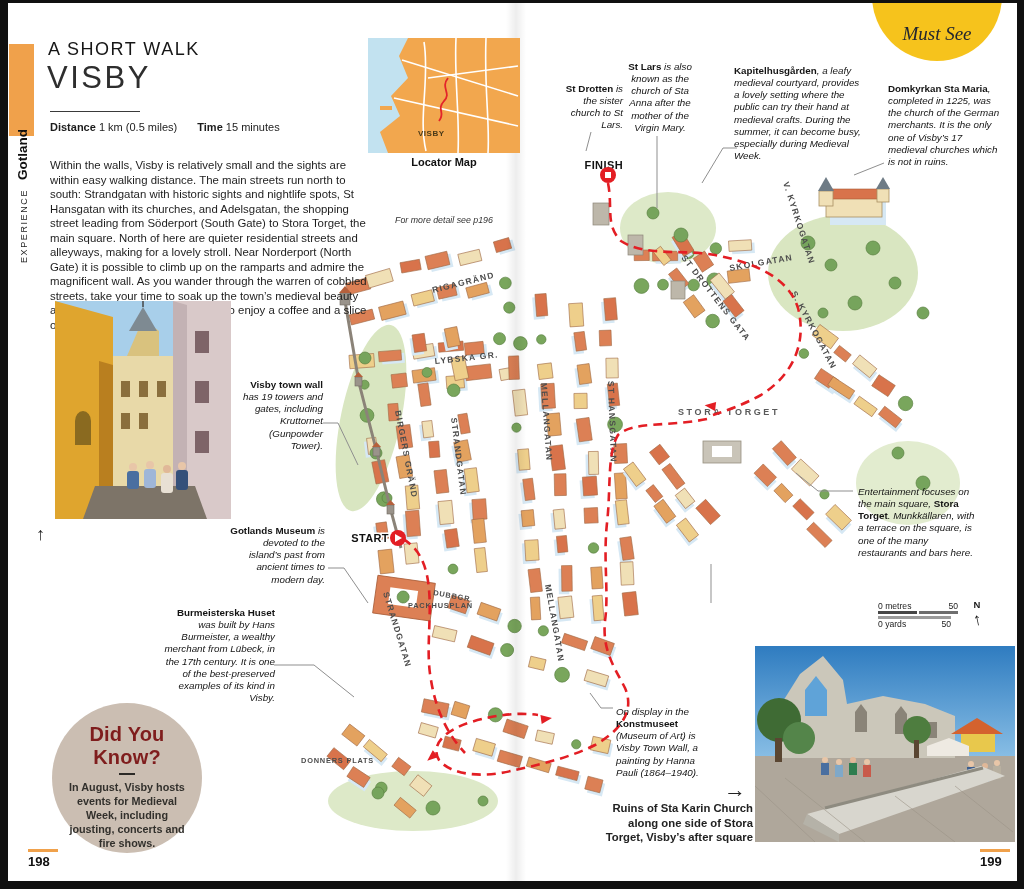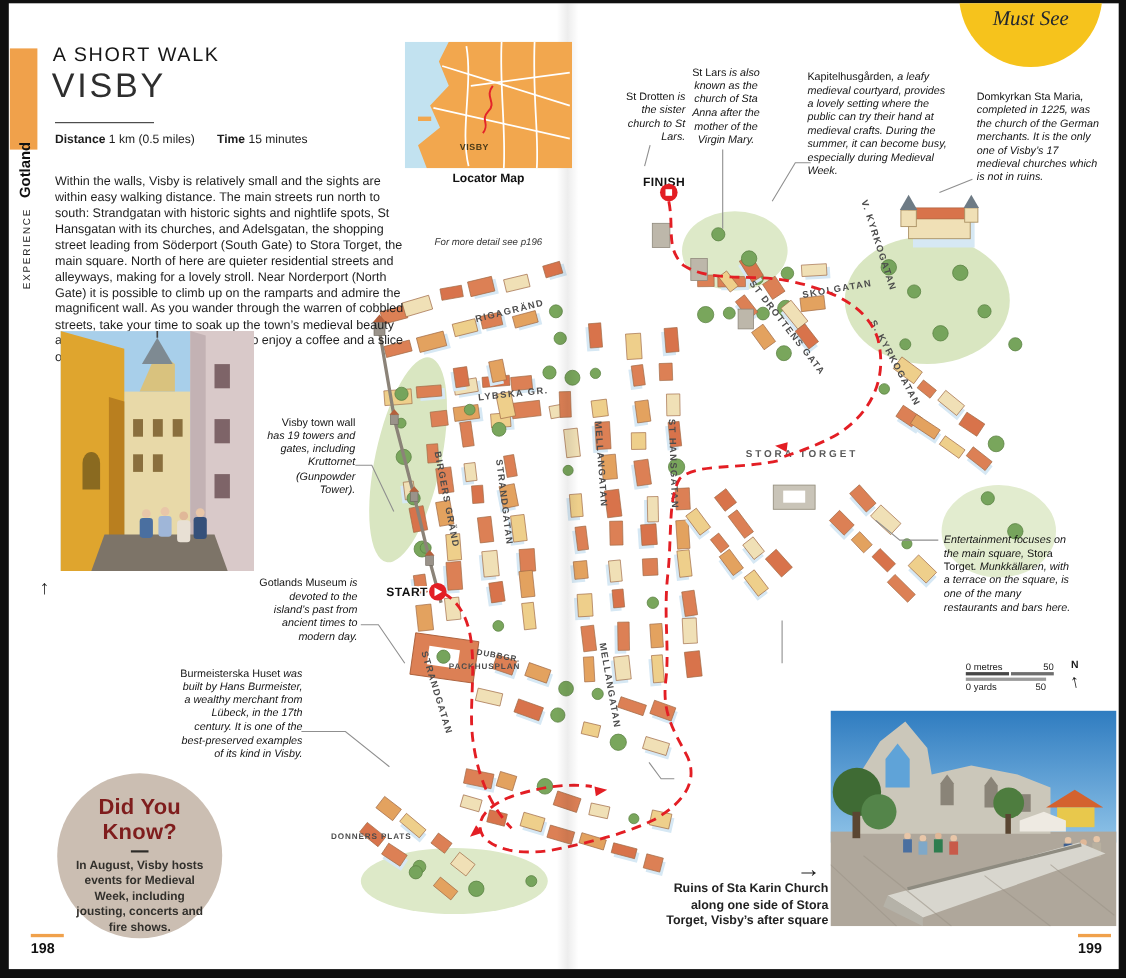--- a/index.html
+++ b/index.html
@@ -30,25 +30,25 @@
 
   
   .locator{left:360px;top:35px;width:152px;height:115px;}
   .loc-title{left:360px;top:153px;width:152px;text-align:center;font-size:11px;font-weight:700;color:#111;}
   .loc-sub{left:360px;top:168px;width:152px;text-align:center;font-size:8.8px;font-style:italic;color:#333;margin-top:44px;}
 
   
   .mustsee{left:864px;top:-72px;width:130px;height:130px;border-radius:50%;background:#F6C31C;
            display:flex;align-items:flex-end;justify-content:center;}
   .mustsee span{font-family:"Liberation Serif",serif;font-style:italic;font-size:19px;color:#22262f;
-                margin-bottom:32px;}
+                margin-bottom:16px;}
 
   
   .ann{font-size:9.8px;line-height:1.24;color:#141414;}
-  .ann b{font-weight:400;font-style:normal;}
+  .ann b{font-weight:700;font-style:normal;}
   .ann i{}
   .ra{text-align:right;} .ca{text-align:center;}
 
   
   .cap{font-size:11.3px;line-height:1.3;font-weight:700;color:#222;}
   .arrow{font-size:18px;color:#222;font-weight:400;}
 
   
   .dyk{left:44px;top:700px;width:150px;height:150px;border-radius:50%;background:#CBBEB2;
        text-align:center;box-sizing:border-box;padding:20px 14px 0;}
@@ -552,20 +552,23 @@
   </p>
   <p class="abs ann ra" style="left:222px;top:522px;width:95px;margin:0;">
     <b>Gotlands Museum</b><i> is devoted to the island’s past from ancient times to modern day.</i>
   </p>
   <p class="abs ann ra" style="left:155px;top:604px;width:112px;margin:0;">
     <b>Burmeisterska Huset</b><i> was built by Hans Burmeister, a wealthy merchant from Lübeck, in the 17th century. It is one of the best-preserved examples of its kind in Visby.</i>
   </p>
   <p class="abs ann" style="left:850px;top:483px;width:120px;margin:0;">
     <i>Entertainment focuses on the main square, </i><b>Stora Torget</b><i>. Munkkällaren, with a terrace on the square, is one of the many restaurants and bars here.</i>
   </p>
+  <p class="abs ann" style="left:608px;top:703px;width:95px;margin:0;">
+    <i>On display in the </i><b>Konstmuseet</b><i> (Museum of Art) is Visby Town Wall, a painting by Hanna Pauli (1864–1940).</i>
+  </p>
 
   <div class="abs dyk">
     <h3>Did You Know?</h3>
     <div class="rule"></div>
     <p>In August, Visby hosts events for Medieval Week, including jousting, concerts and fire shows.</p>
   </div>
 
   <div class="abs scale">
     <div class="row">
           <span>0 metres</span>

